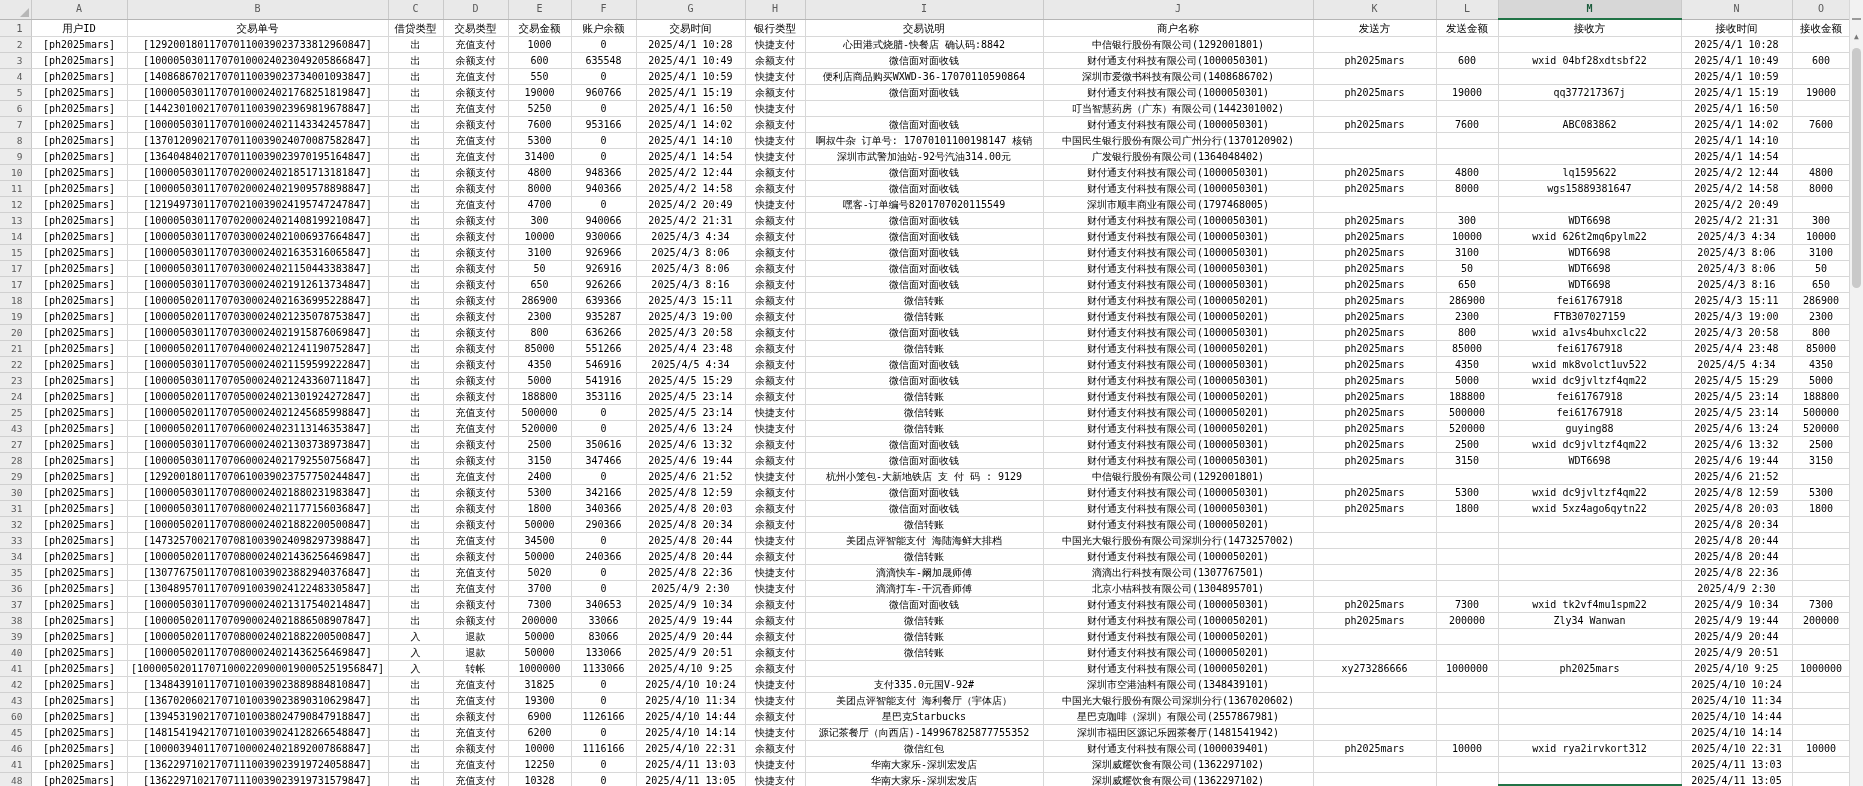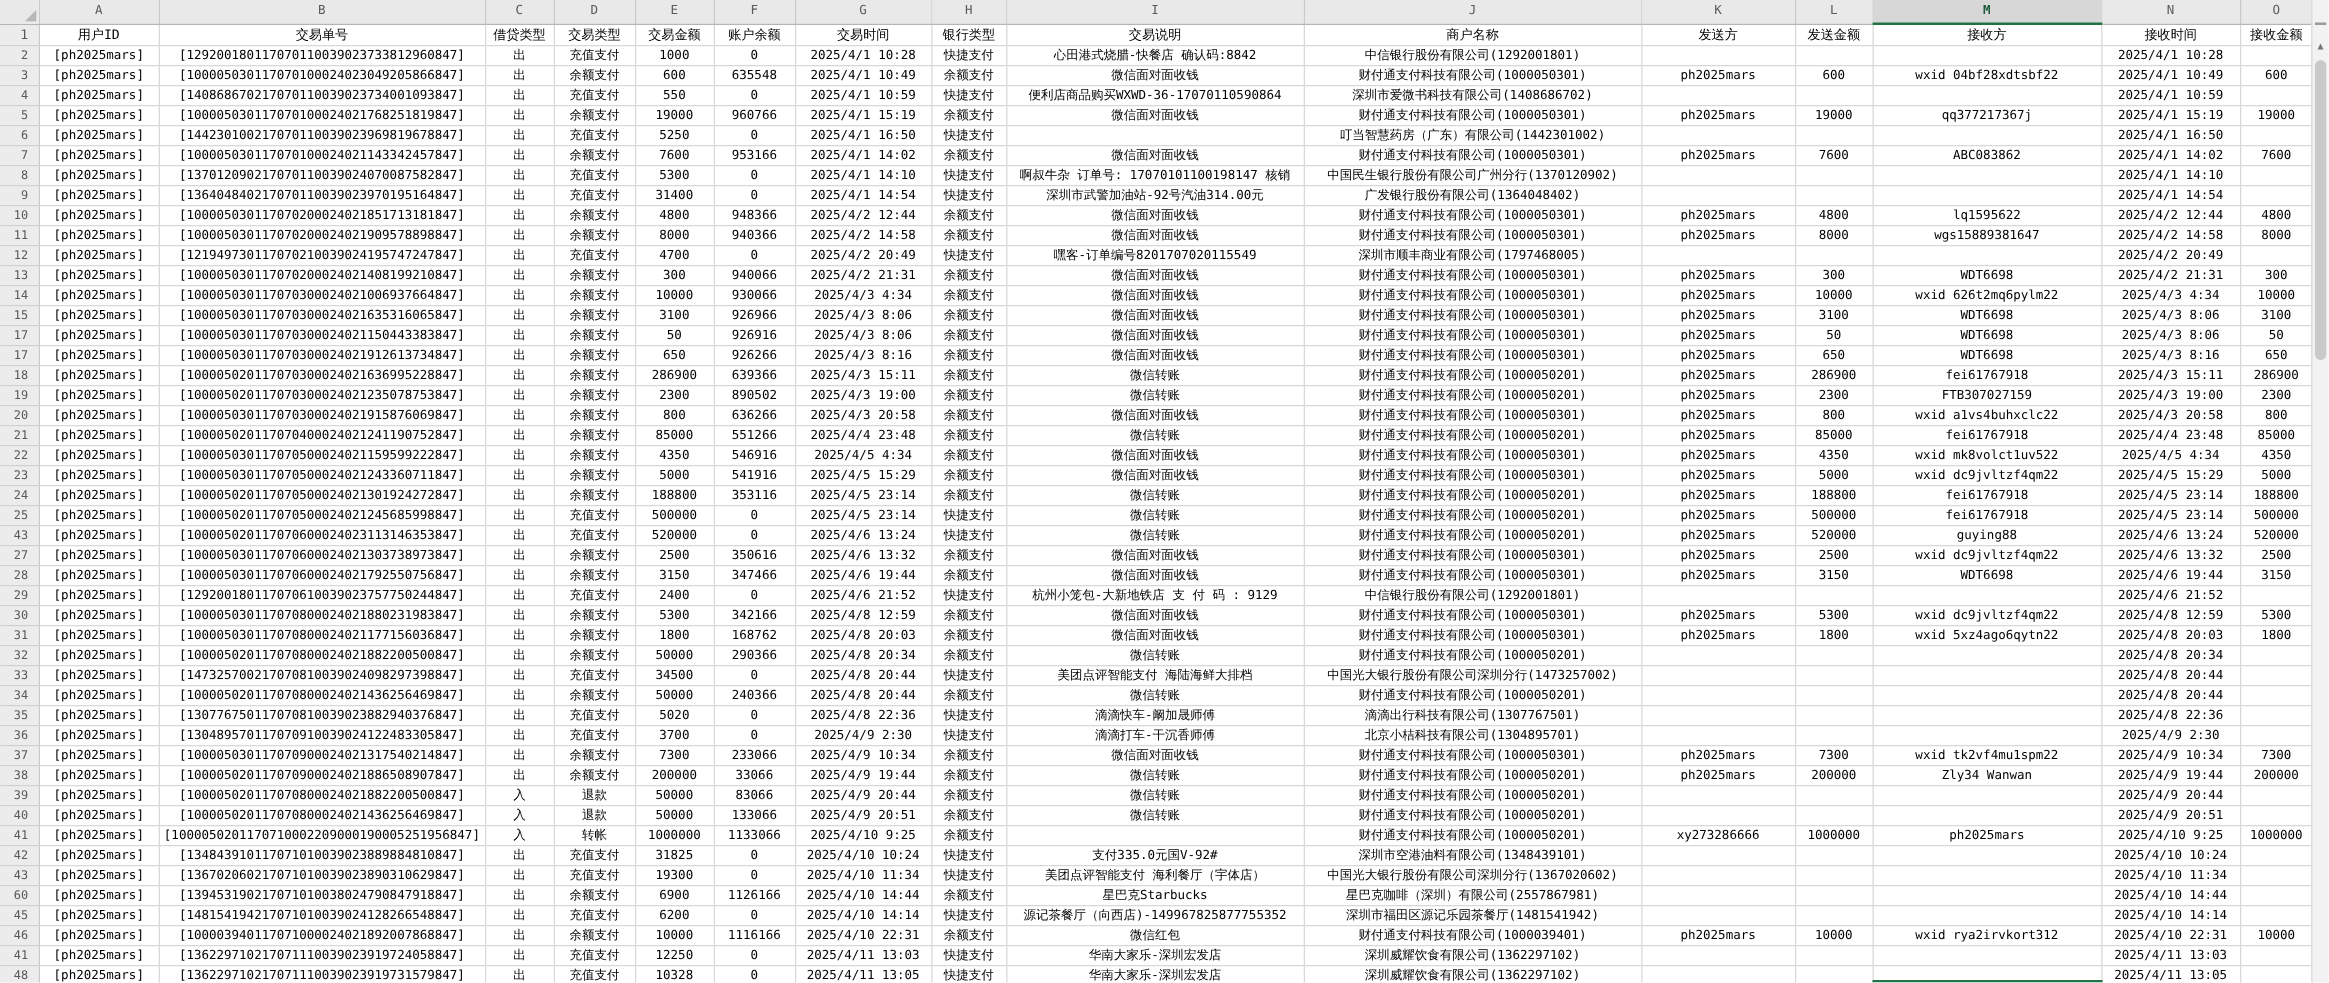--- a/index.html
+++ b/index.html
@@ -397,21 +397,21 @@
           <td>2025/4/3 15:11</td>
           <td>286900</td>
         </tr>
         <tr>
           <td class="gutter">19</td>
           <td>[ph2025mars]</td>
           <td>[100005020117070300024021235078753847]</td>
           <td>出</td>
           <td>余额支付</td>
           <td>2300</td>
-          <td>890502</td>
+          <td>935287</td>
           <td>2025/4/3 19:00</td>
           <td>余额支付</td>
           <td>微信转账</td>
           <td>财付通支付科技有限公司(1000050201)</td>
           <td>ph2025mars</td>
           <td>2300</td>
           <td>FTB307027159</td>
           <td>2025/4/3 19:00</td>
           <td>2300</td>
         </tr>
@@ -613,21 +613,21 @@
           <td>2025/4/8 12:59</td>
           <td>5300</td>
         </tr>
         <tr>
           <td class="gutter">31</td>
           <td>[ph2025mars]</td>
           <td>[100005030117070800024021177156036847]</td>
           <td>出</td>
           <td>余额支付</td>
           <td>1800</td>
-          <td>168762</td>
+          <td>340366</td>
           <td>2025/4/8 20:03</td>
           <td>余额支付</td>
           <td>微信面对面收钱</td>
           <td>财付通支付科技有限公司(1000050301)</td>
           <td>ph2025mars</td>
           <td>1800</td>
           <td>wxid 5xz4ago6qytn22</td>
           <td>2025/4/8 20:03</td>
           <td>1800</td>
         </tr>
@@ -721,21 +721,21 @@
           <td>2025/4/9 2:30</td>
           <td></td>
         </tr>
         <tr>
           <td class="gutter">37</td>
           <td>[ph2025mars]</td>
           <td>[100005030117070900024021317540214847]</td>
           <td>出</td>
           <td>余额支付</td>
           <td>7300</td>
-          <td>233066</td>
+          <td>340653</td>
           <td>2025/4/9 10:34</td>
           <td>余额支付</td>
           <td>微信面对面收钱</td>
           <td>财付通支付科技有限公司(1000050301)</td>
           <td>ph2025mars</td>
           <td>7300</td>
           <td>wxid tk2vf4mu1spm22</td>
           <td>2025/4/9 10:34</td>
           <td>7300</td>
         </tr>

